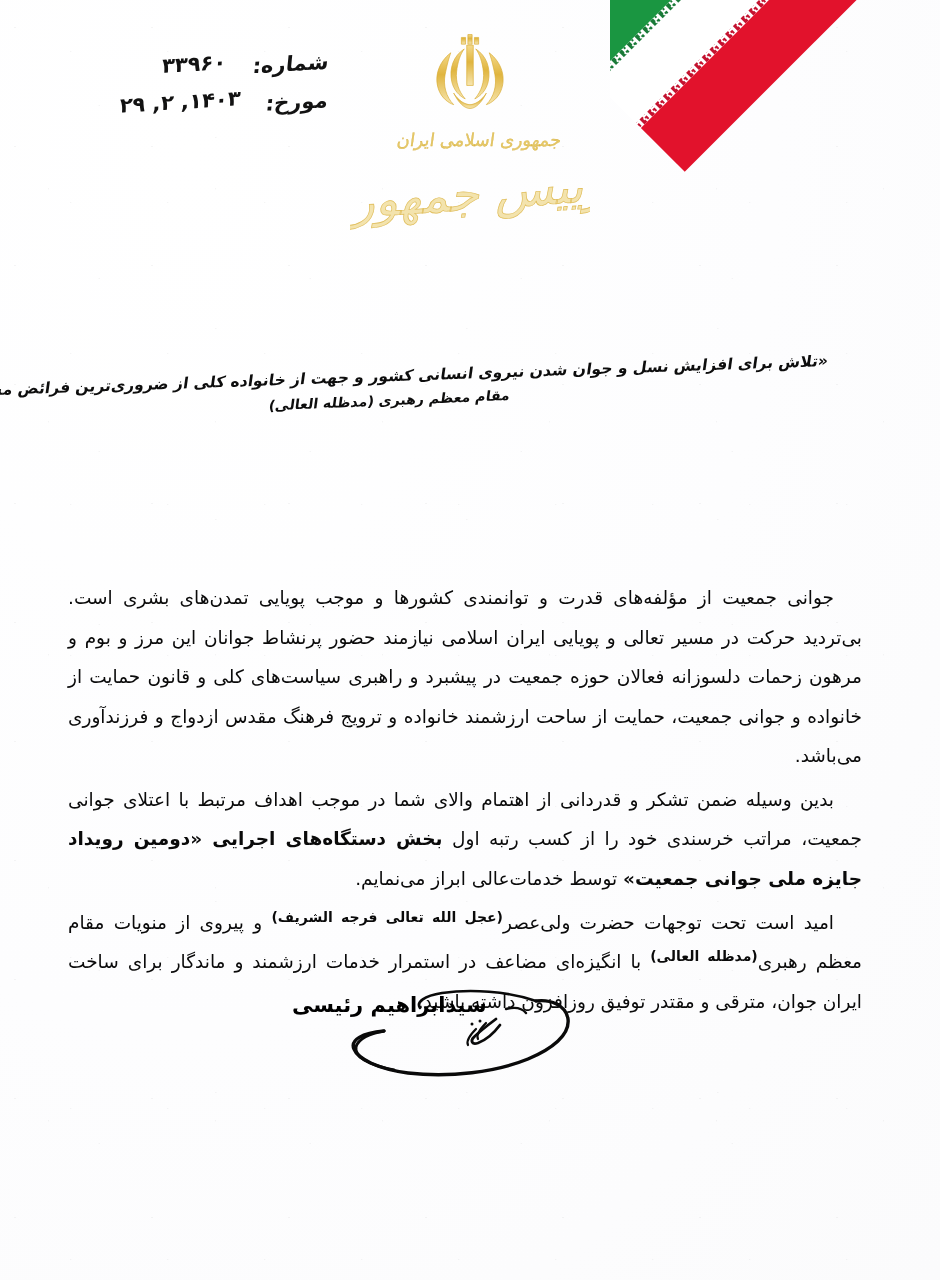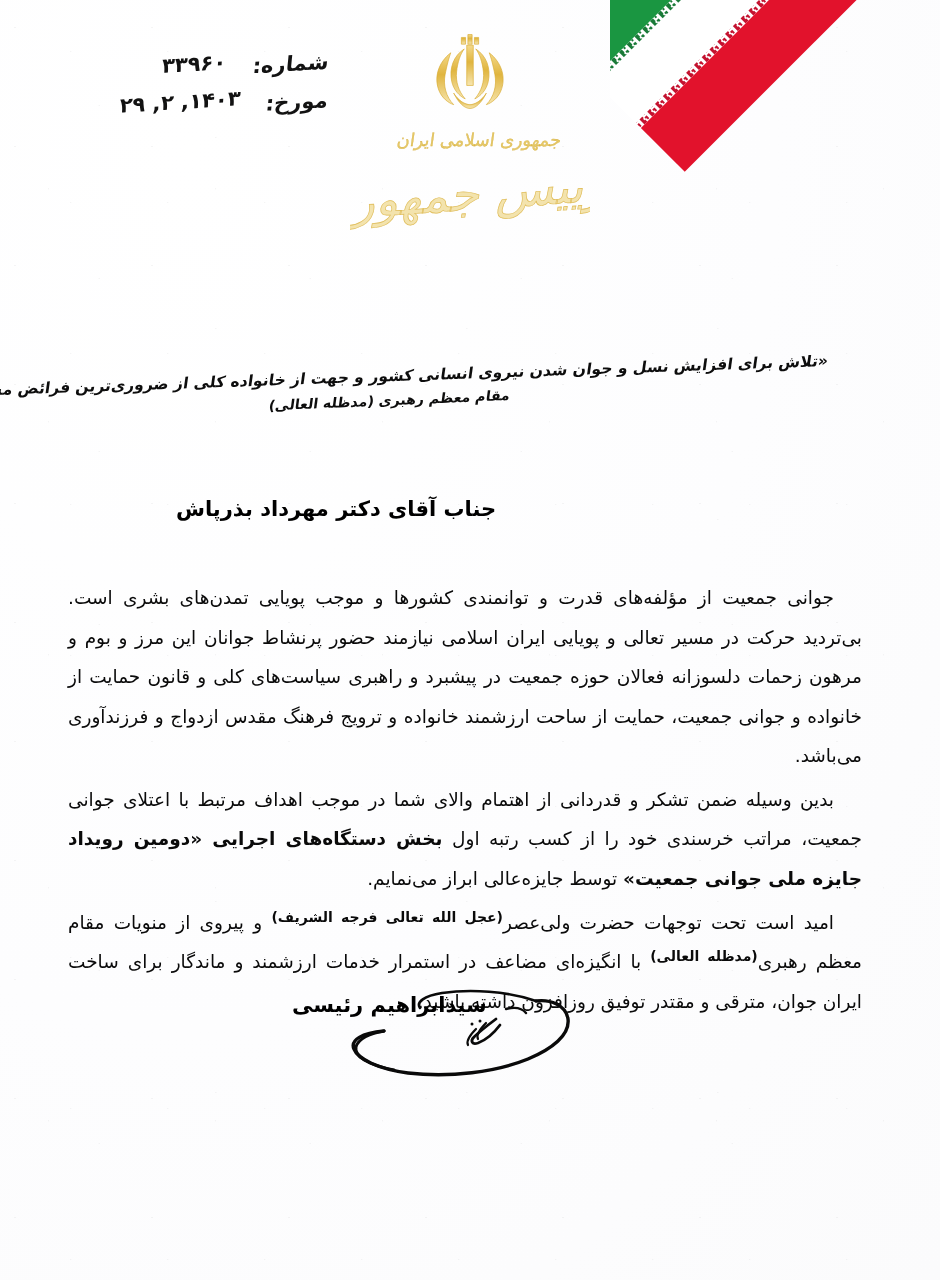--- a/index.html
+++ b/index.html
@@ -242,28 +242,27 @@
     </div>
   </div>
 
 
   <div class="quote-block">
     <div class="quote-line">«تلاش برای افزایش نسل و جوان شدن نیروی انسانی کشور و جهت از خانواده کلی از ضروری‌ترین فرائض مسئولین و آحاد مردم است.»</div>
     <div class="quote-attrib">مقام معظم رهبری (مدظله العالی)</div>
   </div>
 
   <div class="addressee">
-    <div>جناب آقای دکتر مهرداد بذرپاش</div>
   </div>
 
   <div class="body-text">
 
     <p><span>جوانی جمعیت از مؤلفه‌های قدرت و توانمندی کشورها و موجب پویایی تمدن‌های بشری است. بی‌تردید حرکت در مسیر تعالی و پویایی ایران اسلامی نیازمند حضور پرنشاط جوانان این مرز و بوم و مرهون زحمات دلسوزانه فعالان حوزه جمعیت در پیشبرد و راهبری سیاست‌های کلی و قانون حمایت از خانواده و جوانی جمعیت، حمایت از ساحت ارزشمند خانواده و ترویج فرهنگ مقدس ازدواج و فرزندآوری می‌باشد.</span></p>
 
-    <p><span>بدین وسیله ضمن تشکر و قدردانی از اهتمام والای شما در موجب اهداف مرتبط با اعتلای جوانی جمعیت، مراتب خرسندی خود را از کسب رتبه اول </span><span class="hl">بخش دستگاه‌های اجرایی «دومین رویداد جایزه ملی جوانی جمعیت»</span><span> توسط جایزه‌عالی ابراز می‌نمایم.</span></p>
+    <p><span>بدین وسیله ضمن تشکر و قدردانی از اهتمام والای شما در موجب اهداف مرتبط با اعتلای جوانی جمعیت، مراتب خرسندی خود را از کسب رتبه اول </span><span class="hl">بخش دستگاه‌های اجرایی «دومین رویداد جایزه ملی جوانی جمعیت»</span><span> توسط خدمات‌عالی ابراز می‌نمایم.</span></p>
 
     <p><span>امید است تحت توجهات حضرت ولی‌عصر</span><span class="honorific">(عجل الله تعالی فرجه الشریف)</span><span> و پیروی از منویات مقام معظم رهبری</span><span class="honorific">(مدظله العالی)</span><span> با انگیزه‌ای مضاعف در استمرار خدمات ارزشمند و ماندگار برای ساخت ایران جوان، مترقی و مقتدر توفیق روزافزون داشته باشید.</span></p>
   </div>
 
   <div class="sig-area">
     <div class="sig-name">سیدابراهیم رئیسی</div>
     <svg class="sig-mark" viewBox="0 0 300 130" xmlns="http://www.w3.org/2000/svg">
       <g fill="none" stroke="#0a0a0a" stroke-linecap="round" stroke-linejoin="round">
 
         <path d="M236 38 C250 36 266 42 268 56 C270 72 252 86 228 96 C196 109 150 115 108 110 C78 106 58 96 54 86 C50 77 62 70 84 68" stroke-width="3.4"></path>

